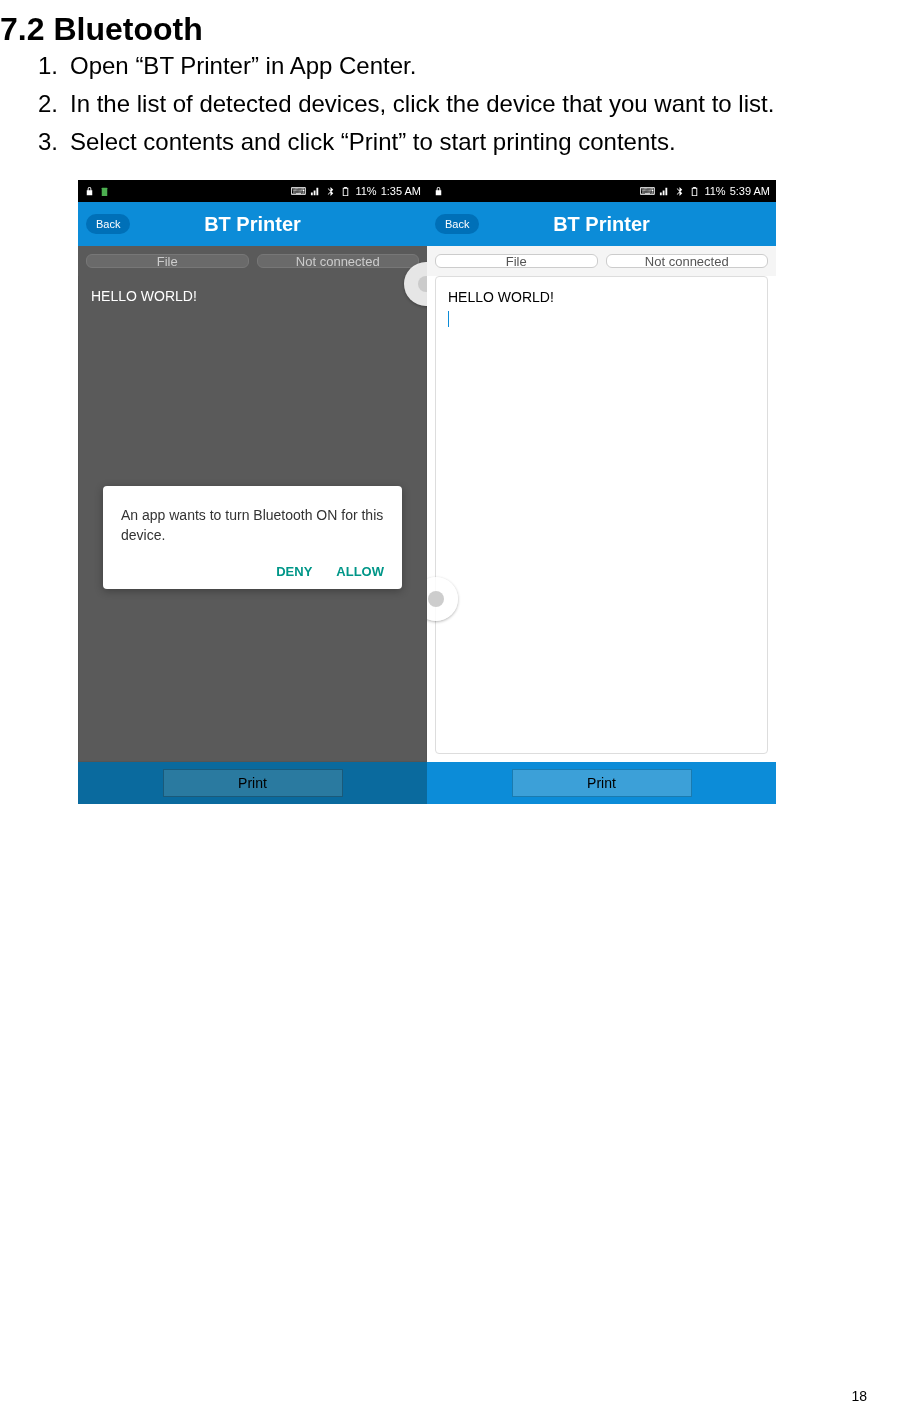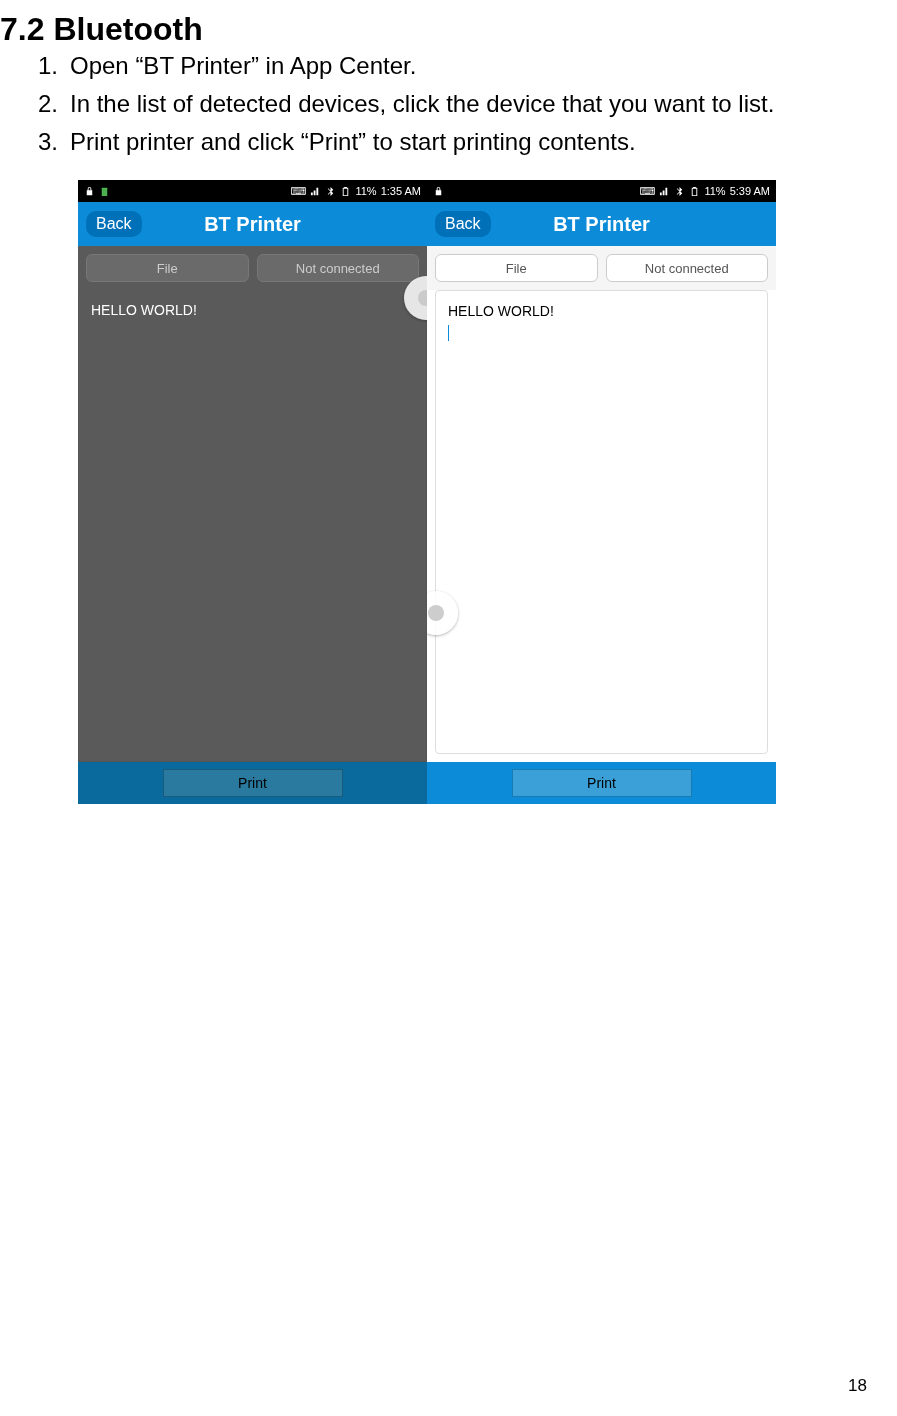--- a/index.html
+++ b/index.html
@@ -70,39 +70,39 @@
       position: relative;
       color: #fff;
     }
     .back-btn {
       position: absolute;
       left: 8px;
       background: #0070b8;
       border: none;
       color: #fff;
       padding: 4px 10px;
-      font-size: 16px;
+      font-size: 11px;
       border-radius: 10px;
     }
     .app-title {
       font-size: 20px;
       font-weight: bold;
       color: #fff;
     }
     .btn-row {
       display: flex;
       gap: 8px;
       padding: 8px;
       background: #f5f5f5;
     }
     .top-btn {
       flex: 1;
       border: 1px solid #ccc;
       background: #fff;
-      height: 28px;
+      height: 14px;
       border-radius: 6px;
       font-size: 13px;
       color: #555;
       display: flex;
       align-items: center;
       justify-content: center;
     }
     .content-area {
       flex: 1;
       background: #fff;
@@ -186,23 +186,23 @@
     .assist-circle::after {
       content: '';
       position: absolute;
       top: 14px; left: 14px;
       width: 16px; height: 16px;
       border-radius: 50%;
       background: rgba(200,200,200,0.9);
     }
     .page-number {
       position: absolute;
-      bottom: 20px;
+      bottom: 12px;
       right: 30px;
-      font-size: 17px;
+      font-size: 14px;
       margin-top: 44px;
     }
     .cursor {
       position: absolute;
       left: 12px;
       top: 34px;
       width: 1px;
       height: 16px;
       background: #0c8cd8;
     }
@@ -216,21 +216,21 @@
   <div class="list-item">
     <div class="list-number">1.</div>
     <div class="list-text">Open “BT Printer” in App Center.</div>
   </div>
   <div class="list-item">
     <div class="list-number">2.</div>
     <div class="list-text">In the list of detected devices, click the device that you want to list.</div>
   </div>
   <div class="list-item">
     <div class="list-number">3.</div>
-    <div class="list-text">Print printer and click “Print” to start printing contents.</div>
+    <div class="list-text">Select contents and click “Print” to start printing contents.</div>
   </div>
 </div>
 
 <div class="screenshots-row">
 
   <div class="phone phone1">
     <div class="status-bar">
       <span class="status-left">
         <svg class="lock-icon" viewBox="0 0 24 24" fill="#fff">
             <path d="M12 2a4 4 0 00-4 4v3H6v11h12V9h-2V6a4 4 0 00-4-4zm-2 4a2 2 0 114 0v3h-4V6z"></path>
@@ -258,20 +258,27 @@
       <button class="back-btn">Back</button>
       <span class="app-title">BT Printer</span>
     </div>
     <div class="btn-row">
       <div class="top-btn">File</div>
       <div class="top-btn">Not connected</div>
     </div>
     <div class="content-area">
       <div class="content-text">HELLO WORLD!</div>
       <div class="assist-circle" style="right:-22px;top:-14px"></div>
+      <div class="dialog">
+        <div class="dialog-text">An app wants to turn Bluetooth ON for this device.</div>
+        <div class="dialog-actions">
+          <button class="dlg-btn">DENY</button>
+          <button class="dlg-btn">ALLOW</button>
+        </div>
+      </div>
     </div>
     <div class="print-bar">
       <div class="print-btn">Print</div>
     </div>
   </div>
 
   <div class="phone phone2">
     <div class="status-bar">
       <span class="status-left">
         <svg class="lock-icon" viewBox="0 0 24 24" fill="#fff">

